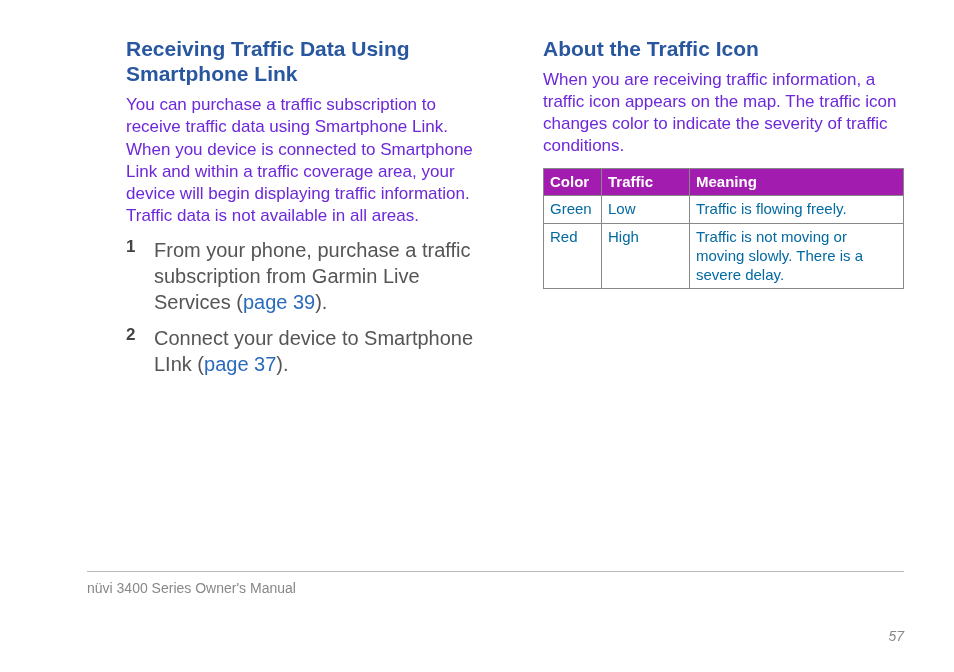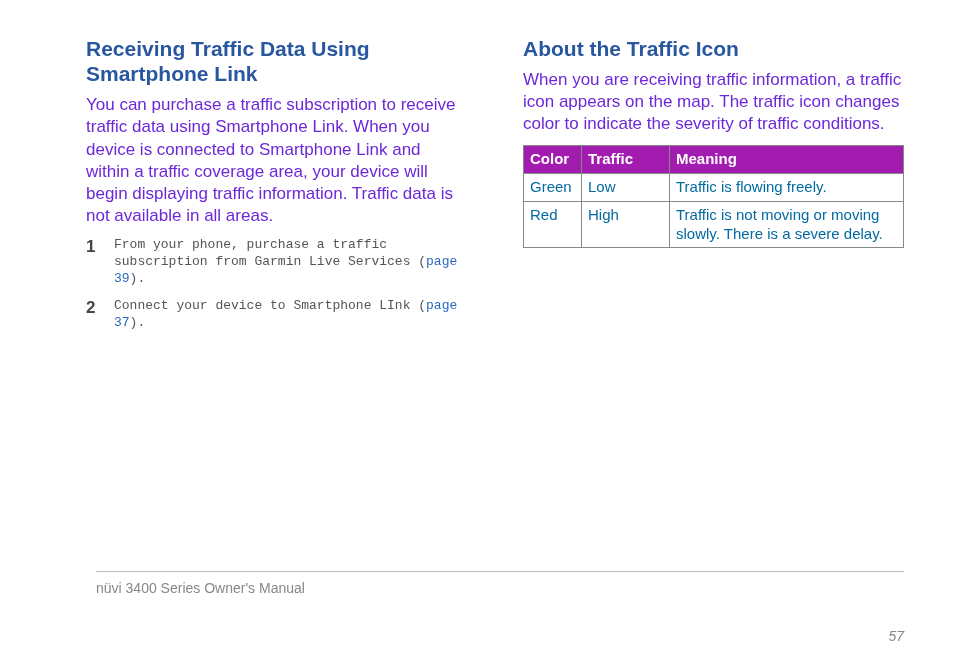--- a/index.html
+++ b/index.html
@@ -5,21 +5,21 @@
     * { margin: 0; padding: 0; box-sizing: border-box; }
     body {
       font-family: Arial, Helvetica, sans-serif;
       width: 954px;
       height: 672px;
       background: #fff;
       padding: 36px 50px 28px 86px;
       position: relative;
       color: #4a4a4a;
     }
-    .content { display: flex; gap: 56px; }
+    .content { display: flex; gap: 56px; margin-left: 40px; }
     .column { flex: 1; }
     .heading {
       color: #2857a0;
       font-size: 21px;
       font-weight: bold;
       line-height: 1.2;
       margin-bottom: 8px;
     }
     .paragraph {
       font-size: 17px;
@@ -34,24 +34,23 @@
       margin-bottom: 10px;
     }
     .step-num {
       font-weight: bold;
       font-size: 17px;
       color: #444;
       width: 28px;
       flex-shrink: 0;
     }
     .step-text {
-      font-size: 13px;
+      font-size: 20px;
       line-height: 1.3;
       color: #555;
-      font-family: Liberation Mono, monospace;
     }
     .page-ref { color: #2a6bbd; }
     table {
       border-collapse: collapse;
       width: 100%;
       margin-top: 6px;
     }
     th, td {
       border: 1px solid #888;
       padding: 4px 6px;
@@ -64,21 +63,21 @@
       background: #a21caf;
       color: #fff;
       font-weight: bold;
     }
     td { color: #0369a1; }
     .col1 { width: 58px; }
     .col2 { width: 88px; }
     .footer {
       position: absolute;
       bottom: 28px;
-      left: 96px;
+      left: 87px;
       right: 50px;
       border-top: 1px solid #bbb;
       padding-top: 8px;
       display: flex;
       justify-content: space-between;
       font-size: 14px;
       color: #888;
     }
     .footer-right { font-style: italic; margin-top: 48px; }
   </style>

